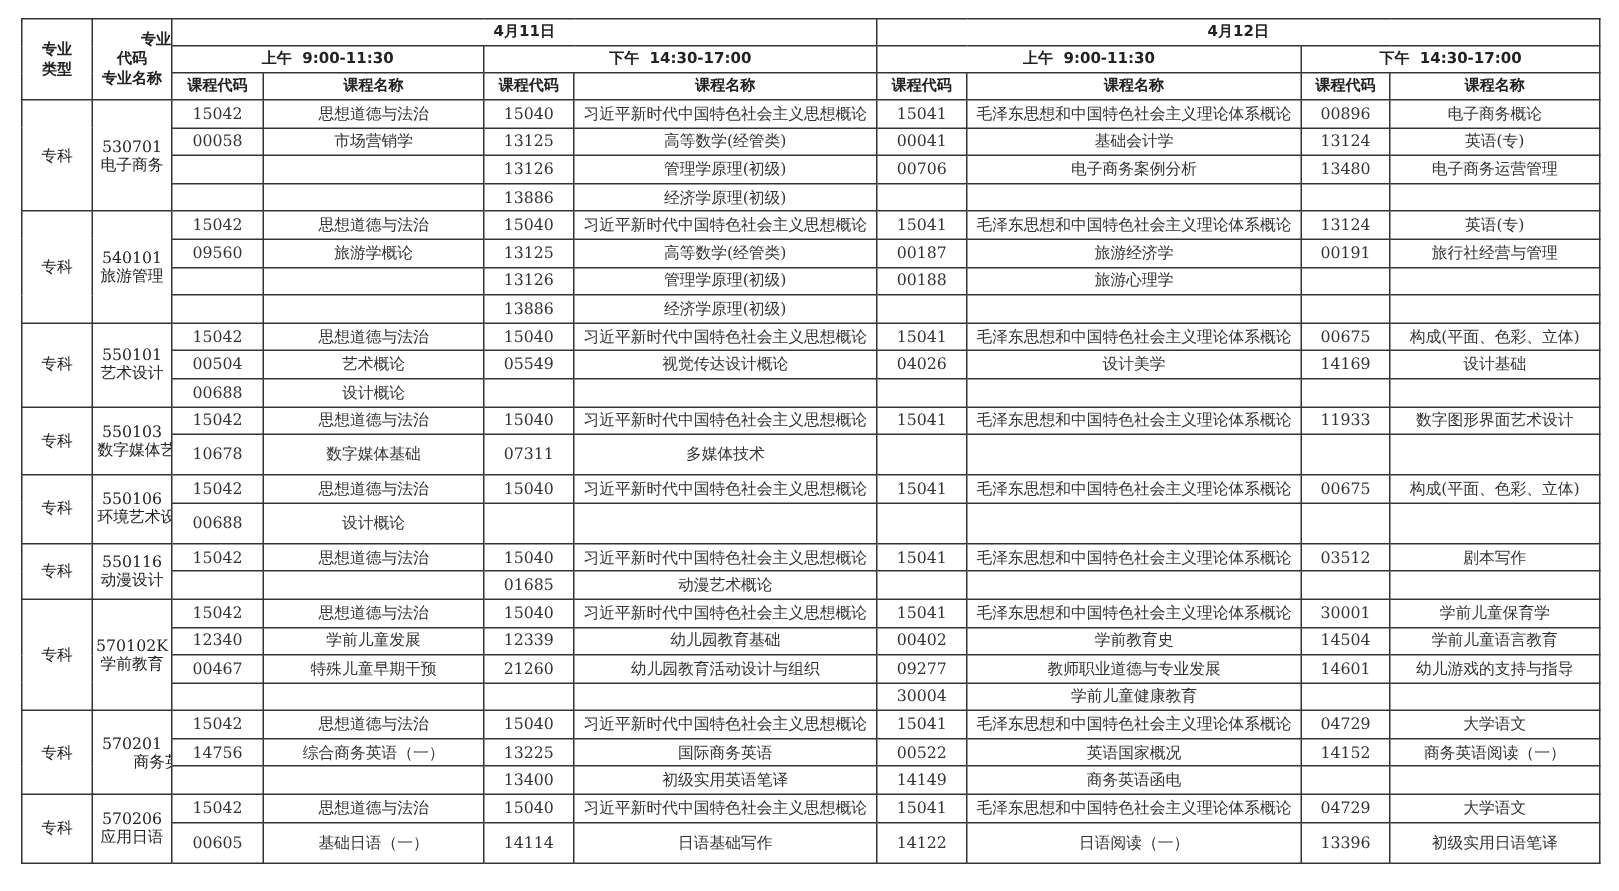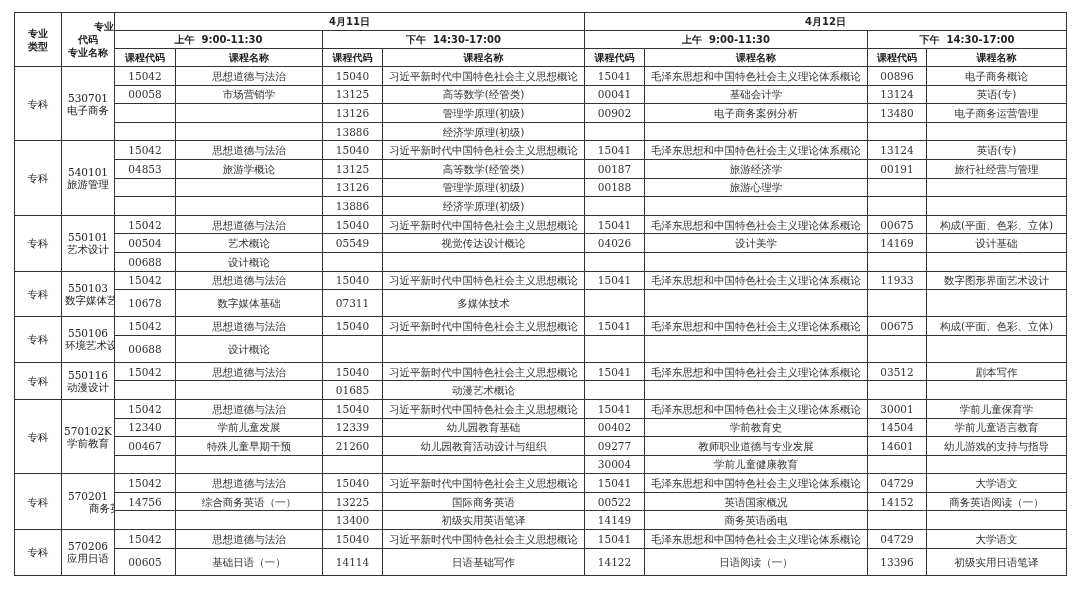--- a/index.html
+++ b/index.html
@@ -95,21 +95,21 @@
         <td class="code">00041</td>
         <td class="name">基础会计学</td>
         <td class="code">13124</td>
         <td class="name">英语(专)</td>
       </tr>
       <tr class="r">
         <td class="code"></td>
         <td class="name"></td>
         <td class="code">13126</td>
         <td class="name">管理学原理(初级)</td>
-        <td class="code">00902</td>
+        <td class="code">00706</td>
         <td class="name">电子商务案例分析</td>
         <td class="code">13480</td>
         <td class="name">电子商务运营管理</td>
       </tr>
       <tr class="r">
         <td class="code"></td>
         <td class="name"></td>
         <td class="code">13886</td>
         <td class="name">经济学原理(初级)</td>
         <td class="code"></td>
@@ -126,21 +126,21 @@
         <td class="code">15042</td>
         <td class="name">思想道德与法治</td>
         <td class="code">15040</td>
         <td class="name">习近平新时代中国特色社会主义思想概论</td>
         <td class="code">15041</td>
         <td class="name">毛泽东思想和中国特色社会主义理论体系概论</td>
         <td class="code">13124</td>
         <td class="name">英语(专)</td>
       </tr>
       <tr class="r">
-        <td class="code">04853</td>
+        <td class="code">09560</td>
         <td class="name">旅游学概论</td>
         <td class="code">13125</td>
         <td class="name">高等数学(经管类)</td>
         <td class="code">00187</td>
         <td class="name">旅游经济学</td>
         <td class="code">00191</td>
         <td class="name">旅行社经营与管理</td>
       </tr>
       <tr class="r">
         <td class="code"></td>

